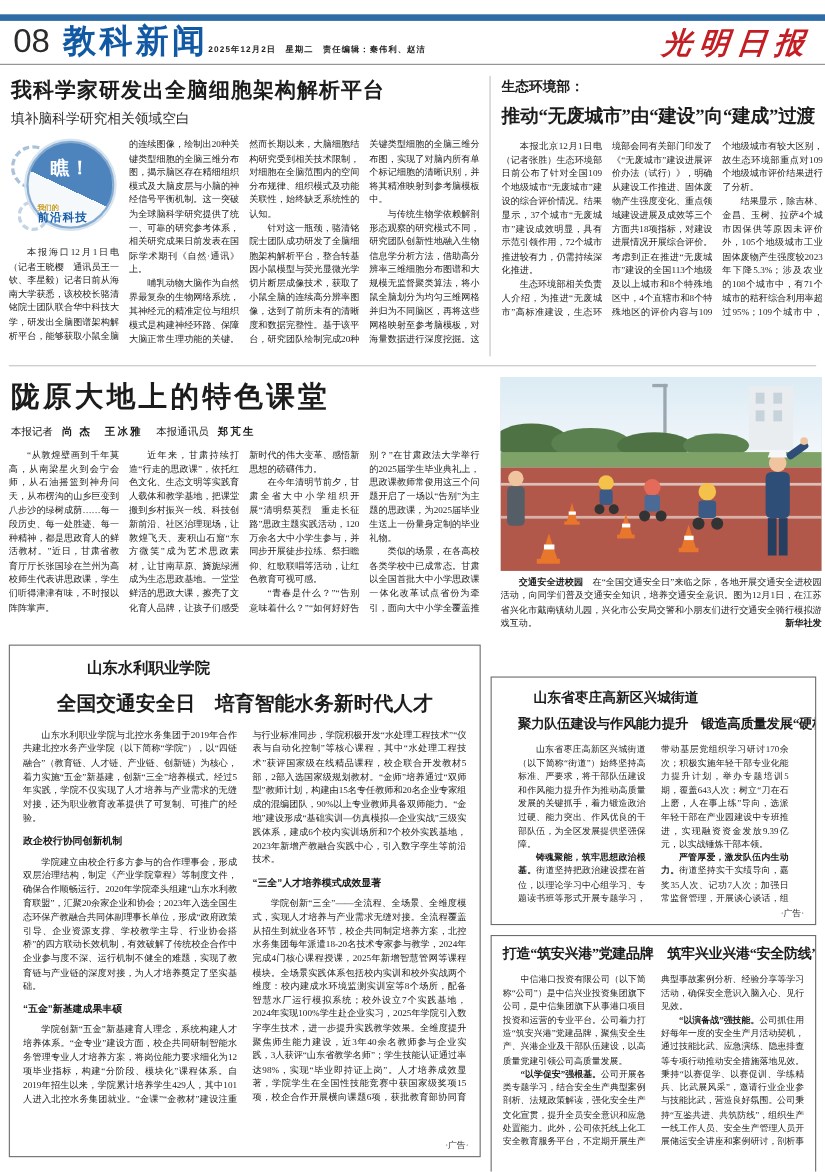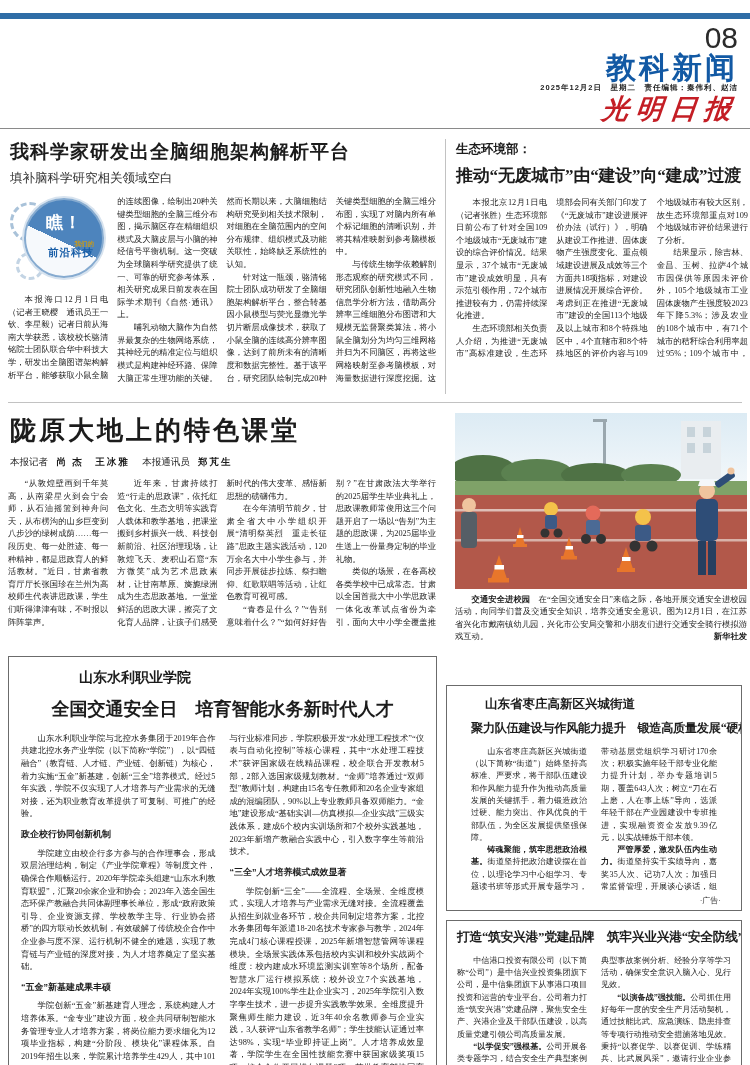--- a/index.html
+++ b/index.html
@@ -2,21 +2,21 @@
 <html><head>
 <meta charset="utf-8">
 <style>
   html,body{margin:0;padding:0;}
   body{
     width:750px;height:1065px;background:#ffffff;overflow:hidden;
     font-family:"Liberation Serif","DejaVu Serif",serif;color:#1c1c1c;
     -webkit-font-smoothing:antialiased;
   }
   .topbar{margin-top:13px;height:6px;background:#2f6da6;}
-  .masthead-row{display:flex;align-items:flex-end;padding:4px 12px 5px 12px;border-bottom:1.5px solid #8a8a8a;flex-direction:column;}
+  .masthead-row{display:flex;align-items:flex-end;padding:4px 12px 5px 12px;border-bottom:1.5px solid #8a8a8a;}
   .page-num{font-family:"Liberation Sans","DejaVu Sans",sans-serif;font-size:30px;line-height:1;color:#2b2b2b;}
   .section-name{font-family:"Liberation Sans","DejaVu Sans",sans-serif;font-weight:bold;font-size:30px;line-height:1;color:#1259a4;margin-left:12px;letter-spacing:3px;}
   .dateline{font-family:"Liberation Sans","DejaVu Sans",sans-serif;font-weight:bold;font-size:7.5px;color:#222;margin-bottom:3px;letter-spacing:1px;}
   .masthead{margin-left:auto;color:#c41e25;font-size:27px;line-height:1;font-weight:bold;font-style:italic;letter-spacing:7px;transform:skewX(-6deg);}
 
   .page{padding:0 8px;}
   .row{display:flex;}
   .row-top{padding-top:10px;}
   .left-col{width:428px;flex:none;}
   .right-col{width:292px;flex:none;border-left:1px solid #c2c2c2;margin-left:9px;padding-left:10px;}
@@ -33,21 +33,21 @@
   .lead-body{height:198px;}
 
   
   .badge-wrap{position:relative;width:96px;height:92px;margin:0 0 6px 0;break-inside:avoid;}
   .gear{position:absolute;border-radius:50%;border:3px dashed #a9c2d9;}
   .g1{width:34px;height:34px;left:2px;top:6px;}
   .g2{width:22px;height:22px;left:8px;top:56px;border-color:#c3d4e4;}
   .badge-main{position:absolute;left:16px;top:2px;width:76px;height:76px;border-radius:50%;
     background:linear-gradient(205deg,#4d84bd 54%,#f6f9fc 54%);border:2px solid #86abd0;box-shadow:0 0 0 2px #d7e3ef;}
   .badge-look{position:absolute;top:10px;left:0;width:100%;text-align:center;color:#fff;font-weight:bold;font-size:17px;font-family:"Liberation Sans",sans-serif;letter-spacing:1px;}
-  .badge-band{position:absolute;top:40px;left:8px;width:60px;text-align:right;line-height:1.15;}
+  .badge-band{position:absolute;top:56px;left:8px;width:60px;text-align:left;line-height:1.15;}
   .badge-small{display:block;color:#c79a1c;font-size:6.5px;font-weight:bold;}
   .badge-big{display:block;color:#1a5fa8;font-size:10.5px;font-weight:bold;letter-spacing:1px;}
 
   
   .eco-kicker{font-family:"Liberation Sans","DejaVu Sans",sans-serif;font-weight:bold;font-size:12.5px;margin:2px 0 6px;}
   .eco-title{font-size:17px;font-weight:bold;margin:0 0 10px;white-space:nowrap;letter-spacing:-0.2px;}
   .eco-body{height:172px;}
 
   
   .row-mid{margin-top:8px;border-top:1px solid #c2c2c2;padding-top:10px;}
@@ -74,21 +74,21 @@
 
   .ad-org{font-family:"Liberation Sans","DejaVu Sans",sans-serif;font-weight:bold;font-size:14px;margin:2px 0 10px 58px;}
   .ad-org-c{font-family:"Liberation Sans","DejaVu Sans",sans-serif;font-weight:bold;font-size:12.5px;text-align:left;margin:2px 0 7px 14px;}
   .ad-title{font-size:18px;font-weight:bold;text-align:center;margin:0 0 12px;white-space:nowrap;}
   .ad-title-sm{font-size:12.2px;font-weight:bold;text-align:center;margin:0 0 9px;white-space:nowrap;letter-spacing:-0.3px;}
   .ad-subhead{font-family:"Liberation Sans","DejaVu Sans",sans-serif;font-weight:bold;font-size:9px;text-align:left;text-indent:0;margin:7px 0 6px;break-after:avoid;}
   .ad-body-left{height:352px;font-size:8.3px;}
   .ad-body-rt{height:152px;font-size:8.1px;}
   .ad-body-rb{height:168px;font-size:8.1px;}
   .ad-lead{font-weight:bold;}
-  .admark{position:absolute;right:20px;bottom:4px;font-size:8px;color:#333;}
+  .admark{position:absolute;right:10px;bottom:4px;font-size:8px;color:#333;}
 </style>
 </head>
 <body>
 
 <div class="topbar"></div>
 
 <div class="masthead-row">
   <span class="page-num">08</span>
   <span class="section-name">教科新闻</span>
   <span class="dateline">2025年12月2日　星期二　责任编辑：秦伟利、赵洁</span>

